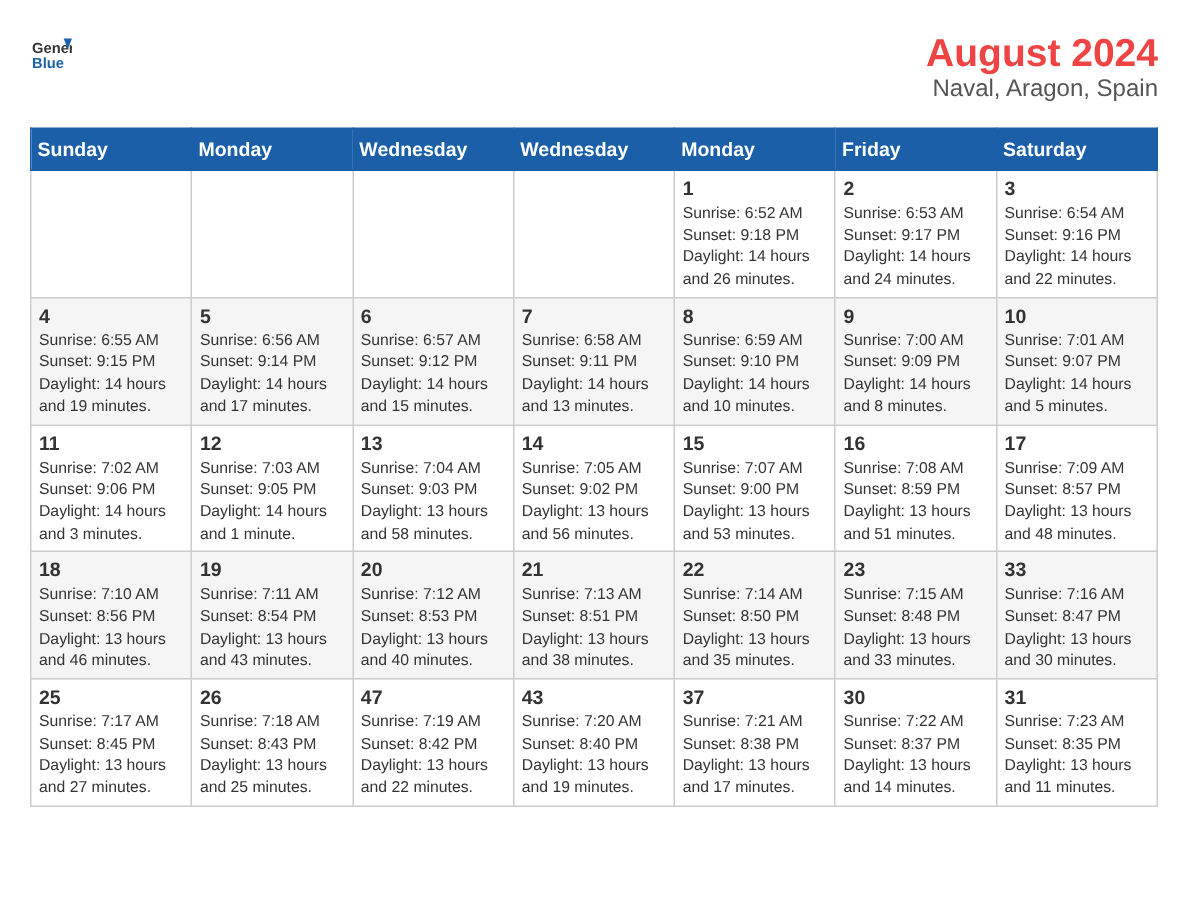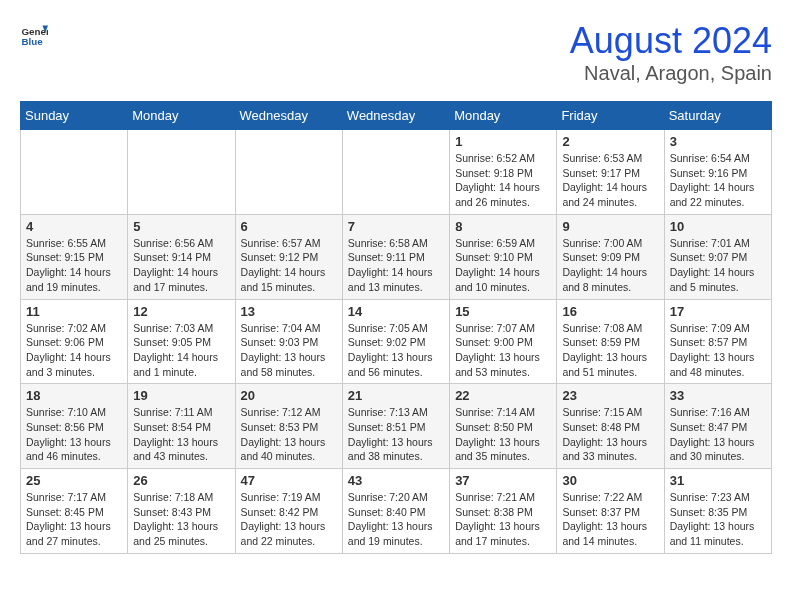--- a/index.html
+++ b/index.html
@@ -22,40 +22,40 @@
       gap: 4px;
     }
     .logo-icon {
       width: 28px;
       height: 28px;
     }
     .title-area {
       text-align: right;
     }
     .main-title {
-      font-size: 36px;
-      font-weight: normal;
-      color: #1d4ed8;
+      font-size: 26px;
+      font-weight: bold;
+      color: #ef4444;
     }
     .subtitle {
-      font-size: 20px;
+      font-size: 16px;
       color: #555;
     }
     .calendar-table {
       width: 100%;
       border-collapse: collapse;
       font-size: 11px;
     }
     .calendar-table th {
       background-color: #1a5fa8;
       color: #fff;
       padding: 6px 4px;
       text-align: left;
       font-size: 13px;
-      font-weight: normal;
+      font-weight: bold;
       border: 1px solid #1a5fa8;
     }
     .calendar-table td {
       border: 1px solid #ccc;
       padding: 4px 5px;
       vertical-align: top;
       min-height: 80px;
       height: 80px;
       background: #fff;
     }

